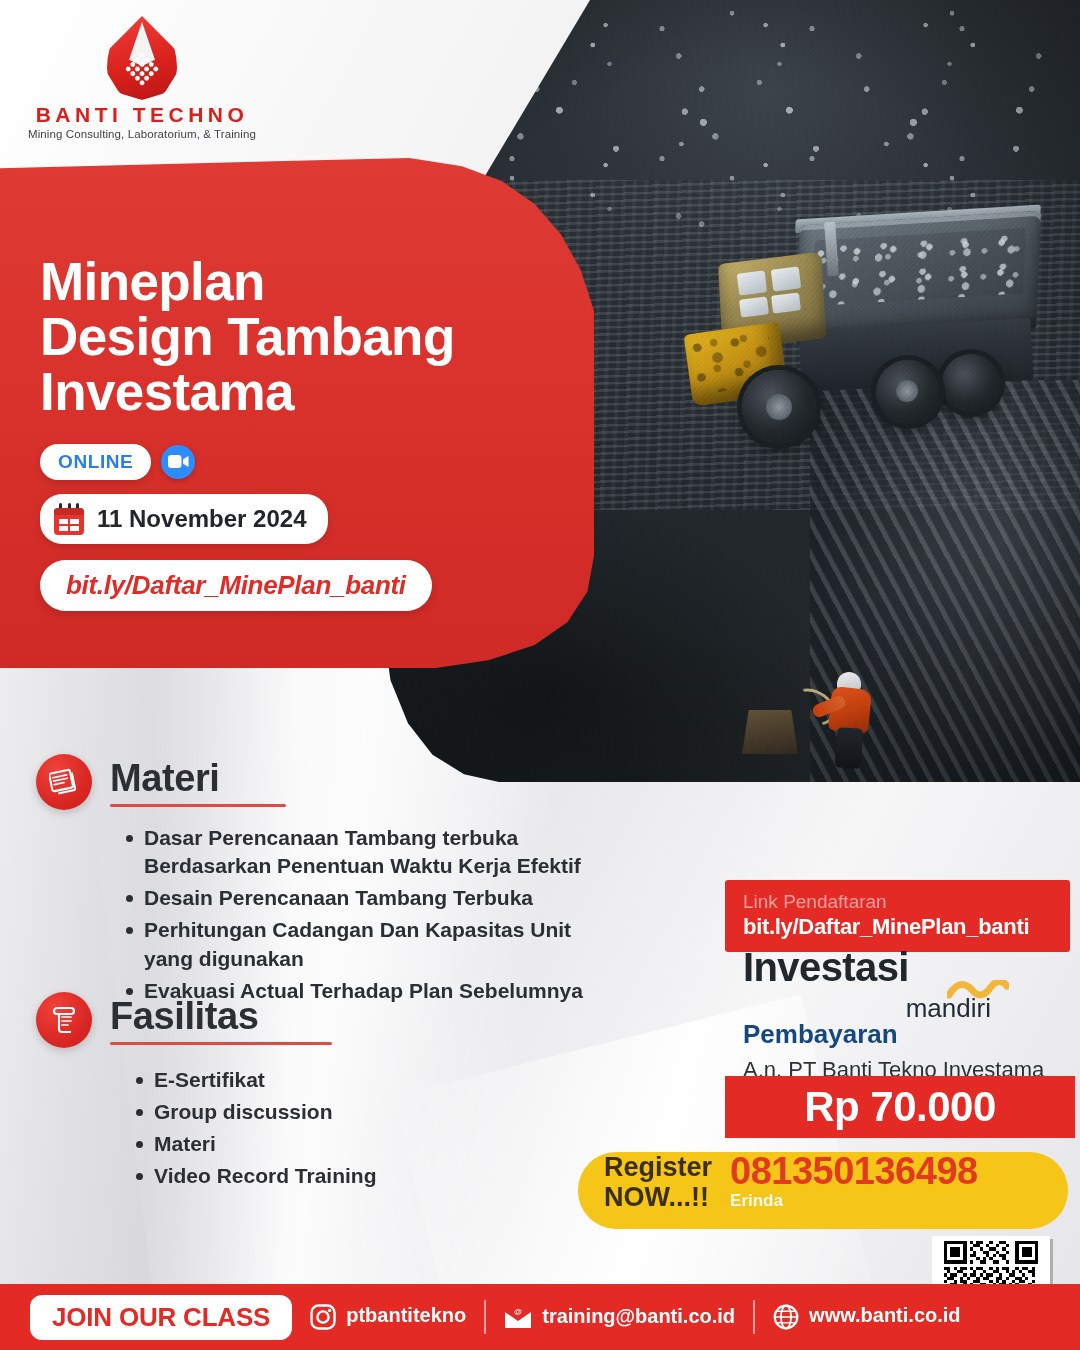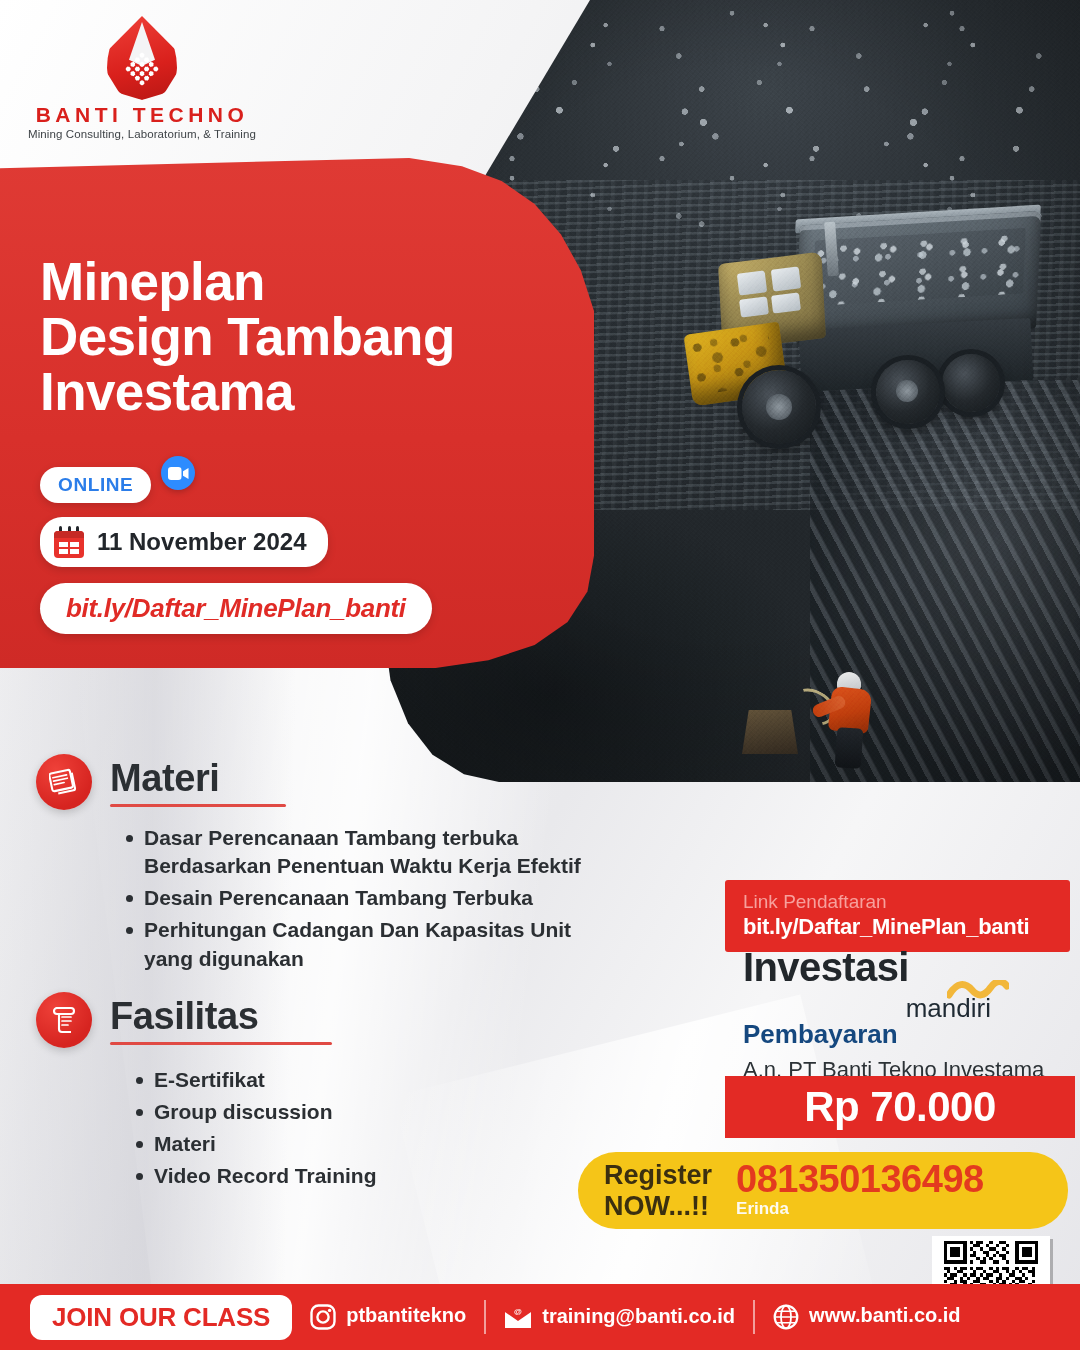--- a/index.html
+++ b/index.html
@@ -257,21 +257,20 @@
   }
   #hero-text { position:absolute; left:40px; top:255px; width:580px; z-index:6; }
   .hero-title {
     color:#ffffff; font-weight:bold; font-size:53px; line-height:1.035;
     letter-spacing:-.6px;
   }
   .badge-row { display:flex; align-items:center; gap:10px; margin-top:24px; }
   .pill {
     background:#fff; border-radius:22px; display:flex; align-items:center;
     box-shadow:0 3px 9px rgba(0,0,0,.15);
-    margin-top:23px;
   }
   .pill-online { padding:7px 18px; }
   .pill-online span {
     color:#2b7de9; font-weight:bold; font-size:19px; letter-spacing:.6px;
   }
   .zoom-ico {
     width:34px; height:34px; border-radius:50%;
     background:#2d8cff; display:flex; align-items:center; justify-content:center;
     box-shadow:0 2px 6px rgba(0,0,0,.22);
   }
@@ -398,21 +397,21 @@
 
   .price-box {
     position:absolute; left:725px; top:1076px; width:350px; height:62px;
     background:#e32a25; display:flex; align-items:center; justify-content:center;
   }
   .price-box span { color:#ffffff; font-weight:bold; font-size:42px; letter-spacing:-.5px; }
 
   .reg-box {
     position:absolute; left:578px; top:1152px; width:490px; height:77px;
     background:#f5c518; border-radius:38px;
-    display:flex; align-items:center; padding:0 26px; gap:24px;
+    display:flex; padding:0 26px; gap:18px;
   }
   .reg-left { color:#3b2f10; font-weight:bold; font-size:27px; line-height:1.12; }
   .reg-right { }
   .reg-phone { color:#e33a1f; font-weight:bold; font-size:38px; letter-spacing:-.5px; line-height:1; }
   .reg-name { color:#fdfaf1; font-weight:bold; font-size:17px; line-height:1.3; }
 
   
   #qr {
     position:absolute; left:932px; top:1236px; width:118px; height:104px;
     background:#fff; padding:5px; box-shadow:3px 3px 0 rgba(0,0,0,.25);
@@ -545,20 +544,21 @@
       </span>
       <span class="sec-title-wrap">
         <span class="sec-title">Materi</span>
         <span class="sec-rule" style="display:block; width:176px;"></span>
       </span>
     </div>
     <ul class="bullets" style="margin-left:86px; width:500px;">
       <li>Dasar Perencanaan Tambang terbuka Berdasarkan Penentuan Waktu Kerja Efektif</li>
       <li>Desain Perencanaan Tambang Terbuka</li>
       <li>Perhitungan Cadangan Dan Kapasitas Unit yang digunakan</li>
+      <li>Evakuasi Actual Terhadap Plan Sebelumnya</li>
     </ul>
   </div>
 
   <div class="sec" style="top:960px; width:520px;">
     <div class="sec-head">
       <span class="sec-ico">
         <svg width="28" height="30" viewBox="0 0 28 30" aria-hidden="true">
           <path d="M7 3h14a3 3 0 0 1 0 6H9" fill="none" stroke="#fff" stroke-width="2.1" stroke-linecap="round"></path>
           <path d="M7 3a3 3 0 0 0 0 6h2v15a3 3 0 0 0 3 3h9" fill="none" stroke="#fff" stroke-width="2.1" stroke-linejoin="round"></path>
           <path d="M12 12h9M12 16h9M12 20h6" stroke="#fff" stroke-width="1.7" stroke-linecap="round"></path>

